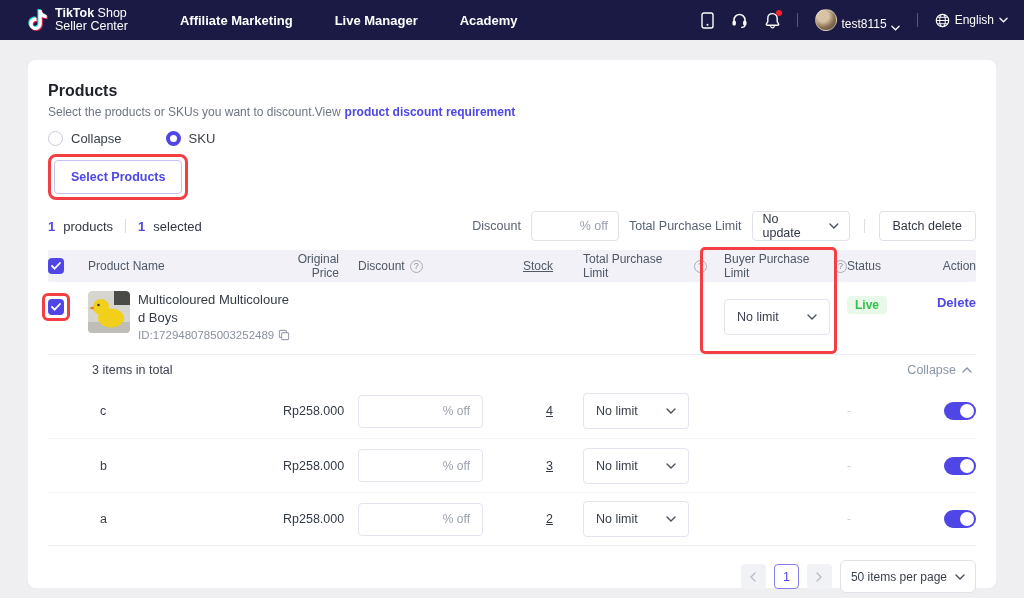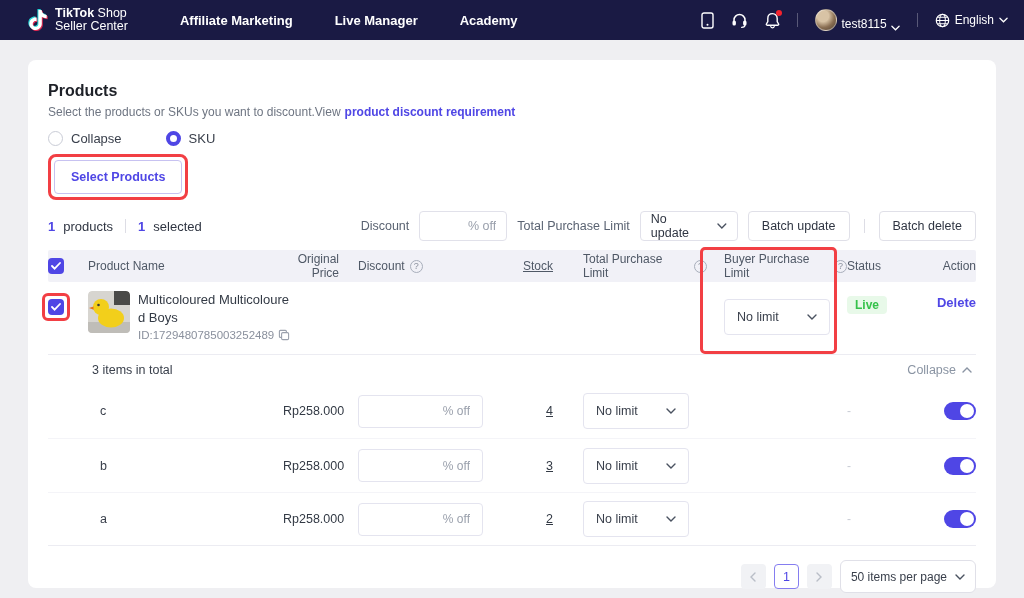--- a/index.html
+++ b/index.html
@@ -217,21 +217,20 @@
     <div class="controls">
       <span class="ctl-label">Discount</span>
       <input class="pct-input" placeholder="% off" style="">
       <span class="ctl-label">Total Purchase Limit</span>
       <span class="sel w98">
         <span>No update</span>
         <svg width="10" height="6" viewBox="0 0 10 6">
             <path d="M1 1l4 4 4-4" stroke="#4A5260" stroke-width="1.4" fill="none" stroke-linecap="round"></path>
           </svg>
       </span>
-      <button class="btn">Batch update</button>
       <span class="v-div"></span>
       <button class="btn">Batch delete</button>
     </div>
   </div>
 
   
   <div class="tbl">
     <div class="bpl-box"></div>
 
     <div class="trow thead">

